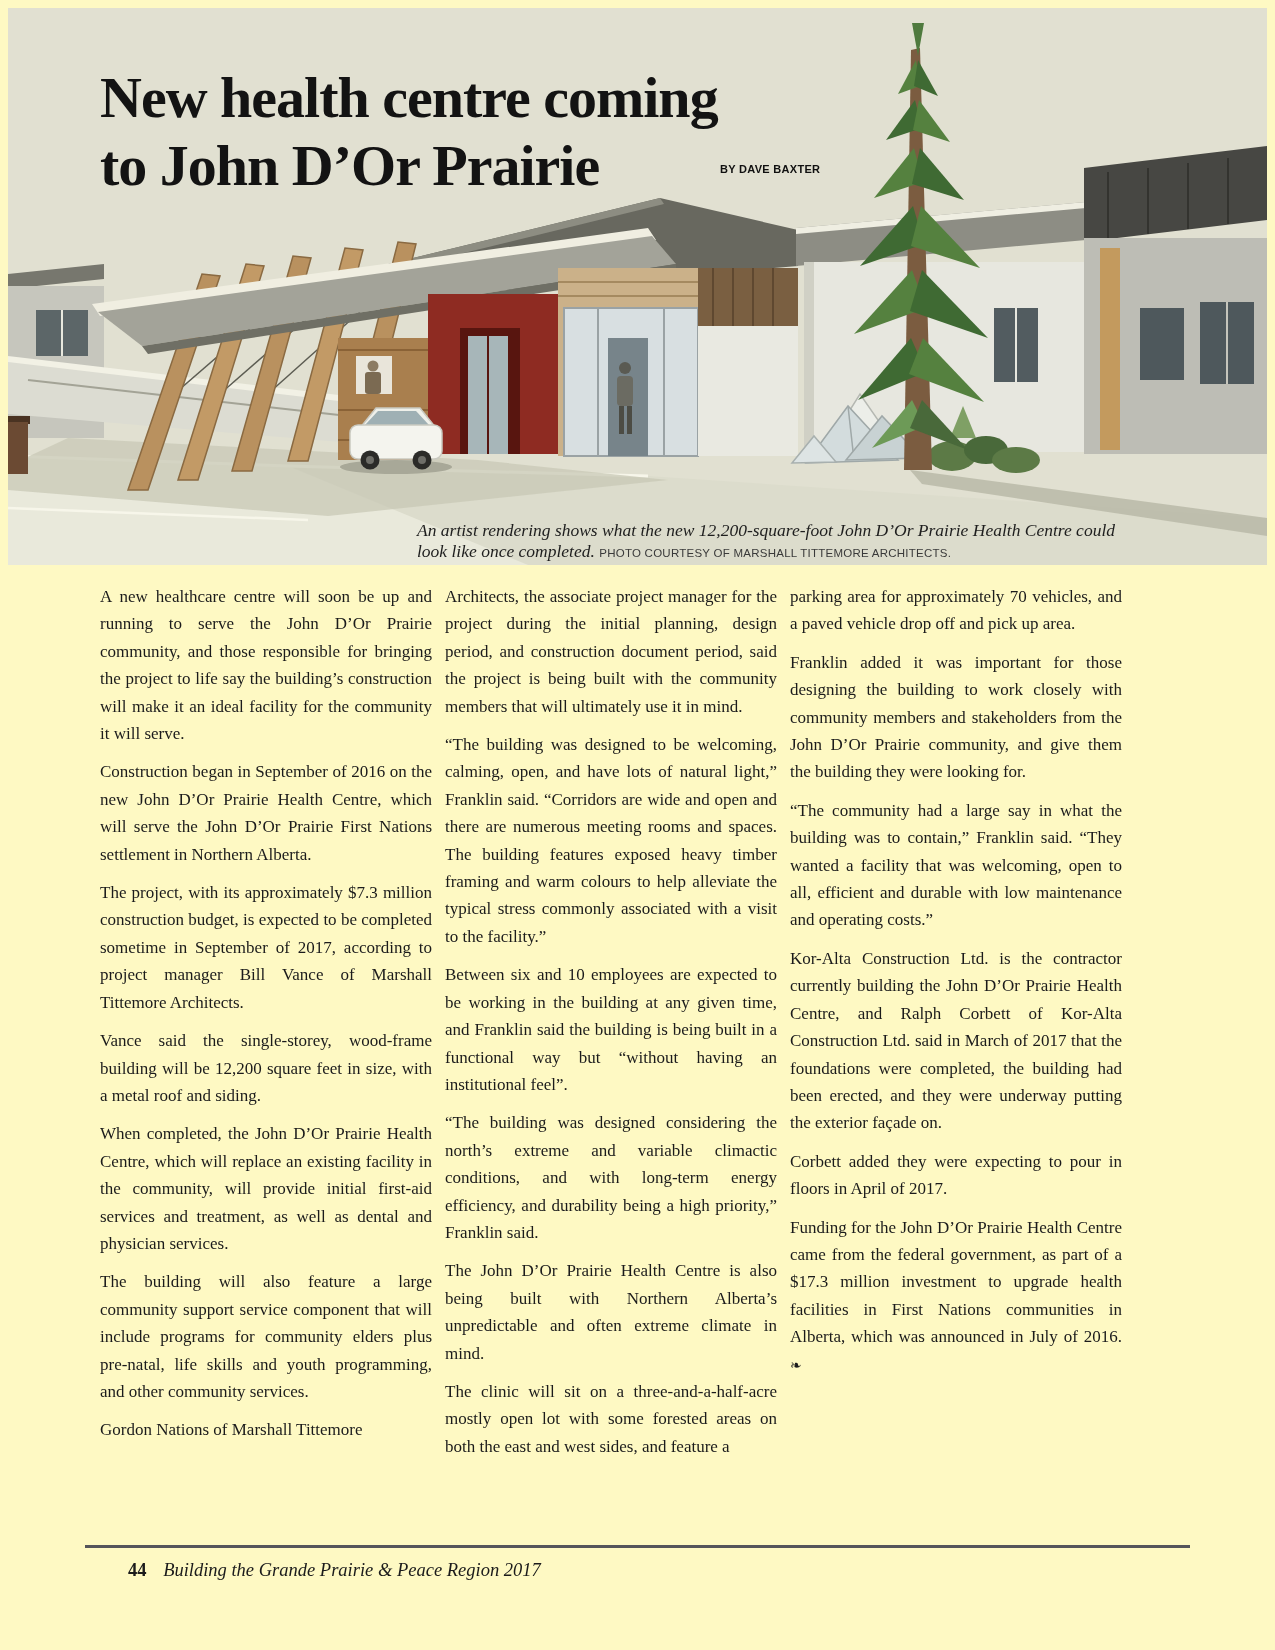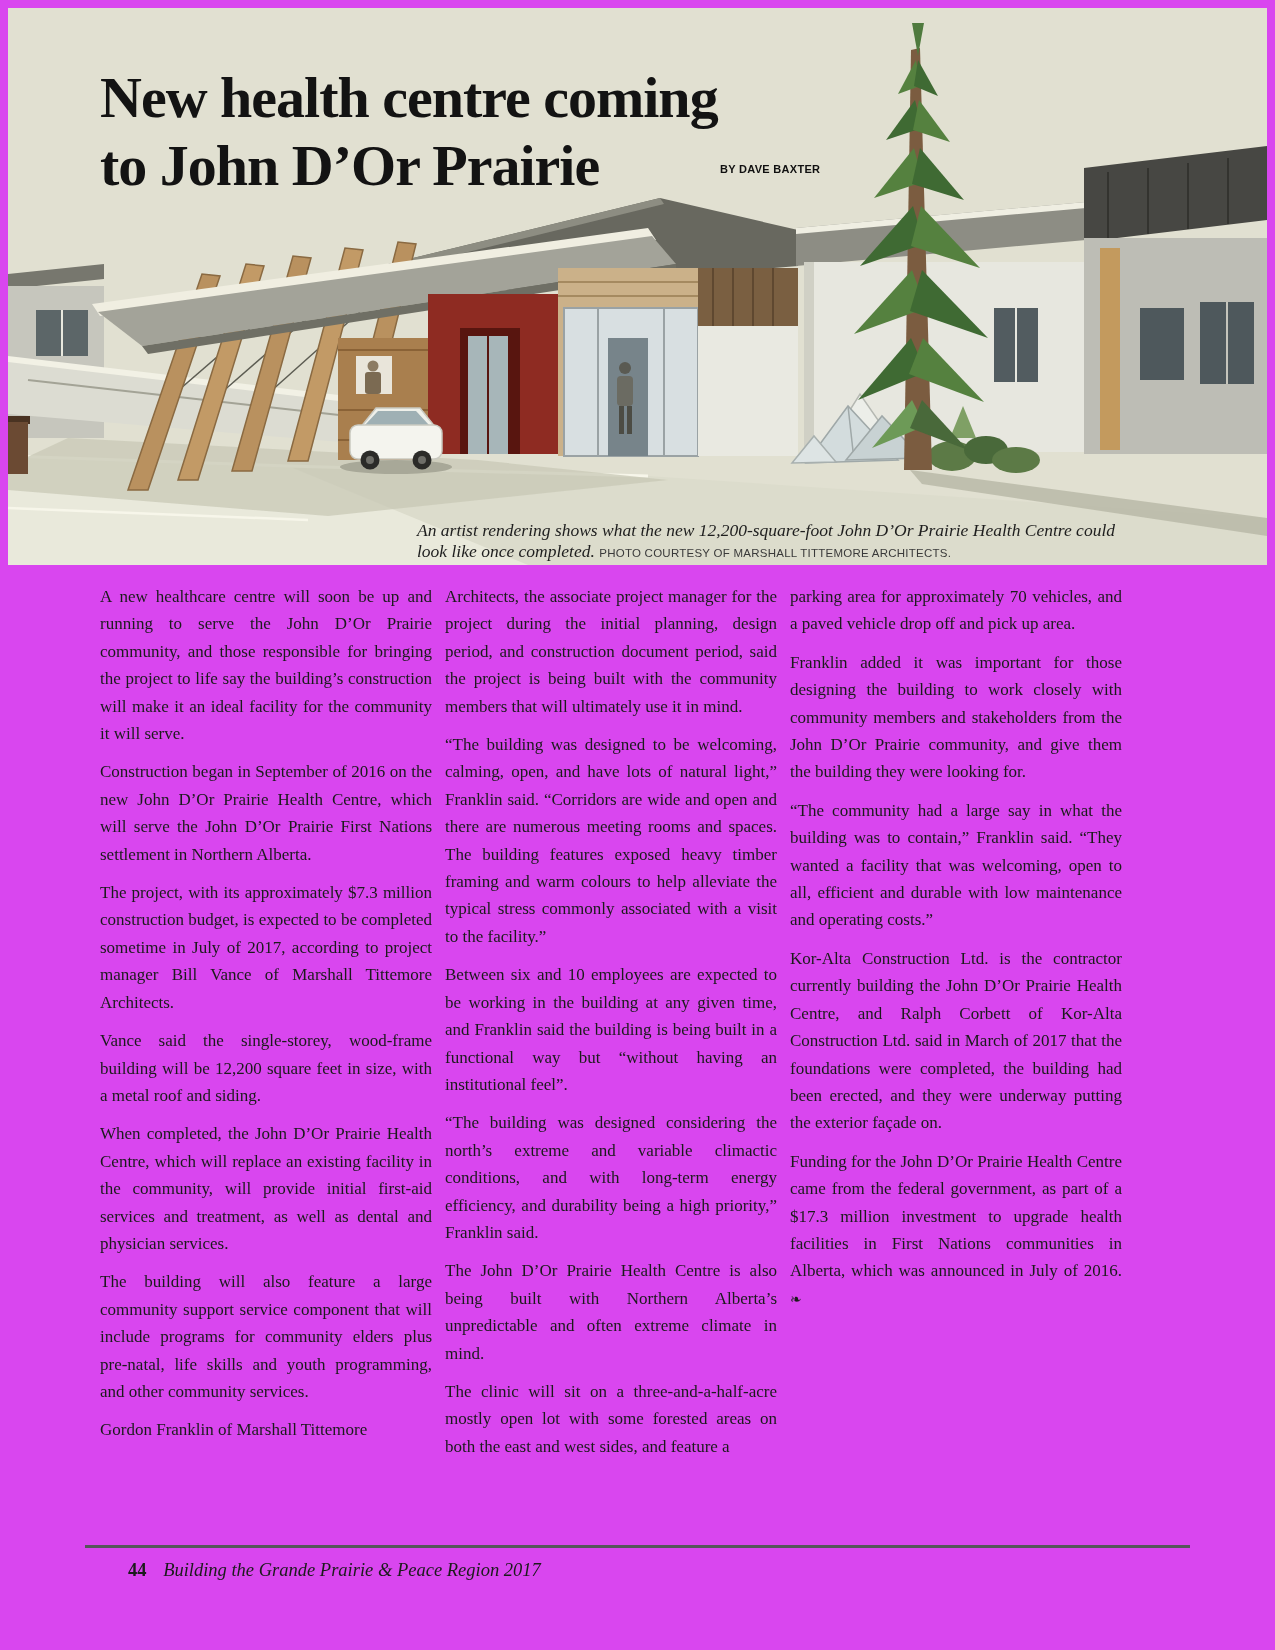--- a/index.html
+++ b/index.html
@@ -1,16 +1,16 @@
 <!DOCTYPE html>
 <html><head>
 <meta charset="utf-8">
 <style>
   html,body{margin:0;padding:0;background:#9a9a9a;}
-  .page{position:relative;width:1275px;height:1650px;background:#d946ef;margin:0 auto;
+  .page{position:relative;width:1275px;height:1650px;background:#fef9c3;margin:0 auto;
         font-family:"Liberation Serif",serif;color:#1b1b1b;overflow:hidden;}
 
   
   .hero{position:absolute;top:8px;left:8px;width:1259px;height:557px;background:#e1e0d1;}
   .hero svg{position:absolute;left:0;top:0;}
   .headline{position:absolute;top:56px;left:92px;z-index:5;
             font-weight:bold;font-size:58px;line-height:68px;letter-spacing:-1px;color:#131313;}
   .byline{position:absolute;top:155px;left:712px;z-index:5;
           font-family:"Liberation Sans",sans-serif;font-weight:bold;font-size:11px;
           letter-spacing:.3px;color:#101010;white-space:nowrap;}
@@ -212,39 +212,40 @@
     <div class="caption">
       <span class="cap-italic">An artist rendering shows what the new 12,200-square-foot John D’Or Prairie Health Centre could look like once completed.</span>
       <span class="cap-credit">PHOTO COURTESY OF MARSHALL TITTEMORE ARCHITECTS.</span>
     </div>
   </div>
 
   <div class="body-cols">
     <div class="col">
       <p>A new healthcare centre will soon be up and running to serve the John D’Or Prairie community, and those responsible for bringing the project to life say the building’s construction will make it an ideal facility for the community it will serve.</p>
       <p>Construction began in September of 2016 on the new John D’Or Prairie Health Centre, which will serve the John D’Or Prairie First Nations settlement in Northern Alberta.</p>
-      <p>The project, with its approximately $7.3 million construction budget, is expected to be completed sometime in July of 2017, according to project manager Bill Vance of Marshall Tittemore Architects.</p>
+      <p>The project, with its approximately $7.3 million construction budget, is expected to be completed sometime in September of 2017, according to project manager Bill Vance of Marshall Tittemore Architects.</p>
       <p>Vance said the single-storey, wood-frame building will be 12,200 square feet in size, with a metal roof and siding.</p>
       <p>When completed, the John D’Or Prairie Health Centre, which will replace an existing facility in the community, will provide initial first-aid services and treatment, as well as dental and physician services.</p>
       <p>The building will also feature a large community support service component that will include programs for community elders plus pre-natal, life skills and youth programming, and other community services.</p>
-      <p>Gordon Franklin of Marshall Tittemore</p>
+      <p>Gordon Nations of Marshall Tittemore</p>
     </div>
     <div class="col">
       <p>Architects, the associate project manager for the project during the initial planning, design period, and construction document period, said the project is being built with the community members that will ultimately use it in mind.</p>
       <p>“The building was designed to be welcoming, calming, open, and have lots of natural light,” Franklin said. “Corridors are wide and open and there are numerous meeting rooms and spaces. The building features exposed heavy timber framing and warm colours to help alleviate the typical stress commonly associated with a visit to the facility.”</p>
       <p>Between six and 10 employees are expected to be working in the building at any given time, and Franklin said the building is being built in a functional way but “without having an institutional feel”.</p>
       <p>“The building was designed considering the north’s extreme and variable climactic conditions, and with long-term energy efficiency, and durability being a high priority,” Franklin said.</p>
       <p>The John D’Or Prairie Health Centre is also being built with Northern Alberta’s unpredictable and often extreme climate in mind.</p>
       <p>The clinic will sit on a three-and-a-half-acre mostly open lot with some forested areas on both the east and west sides, and feature a</p>
     </div>
     <div class="col">
       <p>parking area for approximately 70 vehicles, and a paved vehicle drop off and pick up area.</p>
       <p>Franklin added it was important for those designing the building to work closely with community members and stakeholders from the John D’Or Prairie community, and give them the building they were looking for.</p>
       <p>“The community had a large say in what the building was to contain,” Franklin said. “They wanted a facility that was welcoming, open to all, efficient and durable with low maintenance and operating costs.”</p>
       <p>Kor-Alta Construction Ltd. is the contractor currently building the John D’Or Prairie Health Centre, and Ralph Corbett of Kor-Alta Construction Ltd. said in March of 2017 that the foundations were completed, the building had been erected, and they were underway putting the exterior façade on.</p>
+      <p>Corbett added they were expecting to pour in floors in April of 2017.</p>
       <p>
         <span>Funding for the John D’Or Prairie Health Centre came from the federal government, as part of a $17.3 million investment to upgrade health facilities in First Nations communities in Alberta, which was announced in July of 2016.</span>
         <span class="end-mark">❧</span>
       </p>
     </div>
   </div>
 
   <div class="rule"></div>
   <div class="footer">
     <span class="pagenum">44</span>

